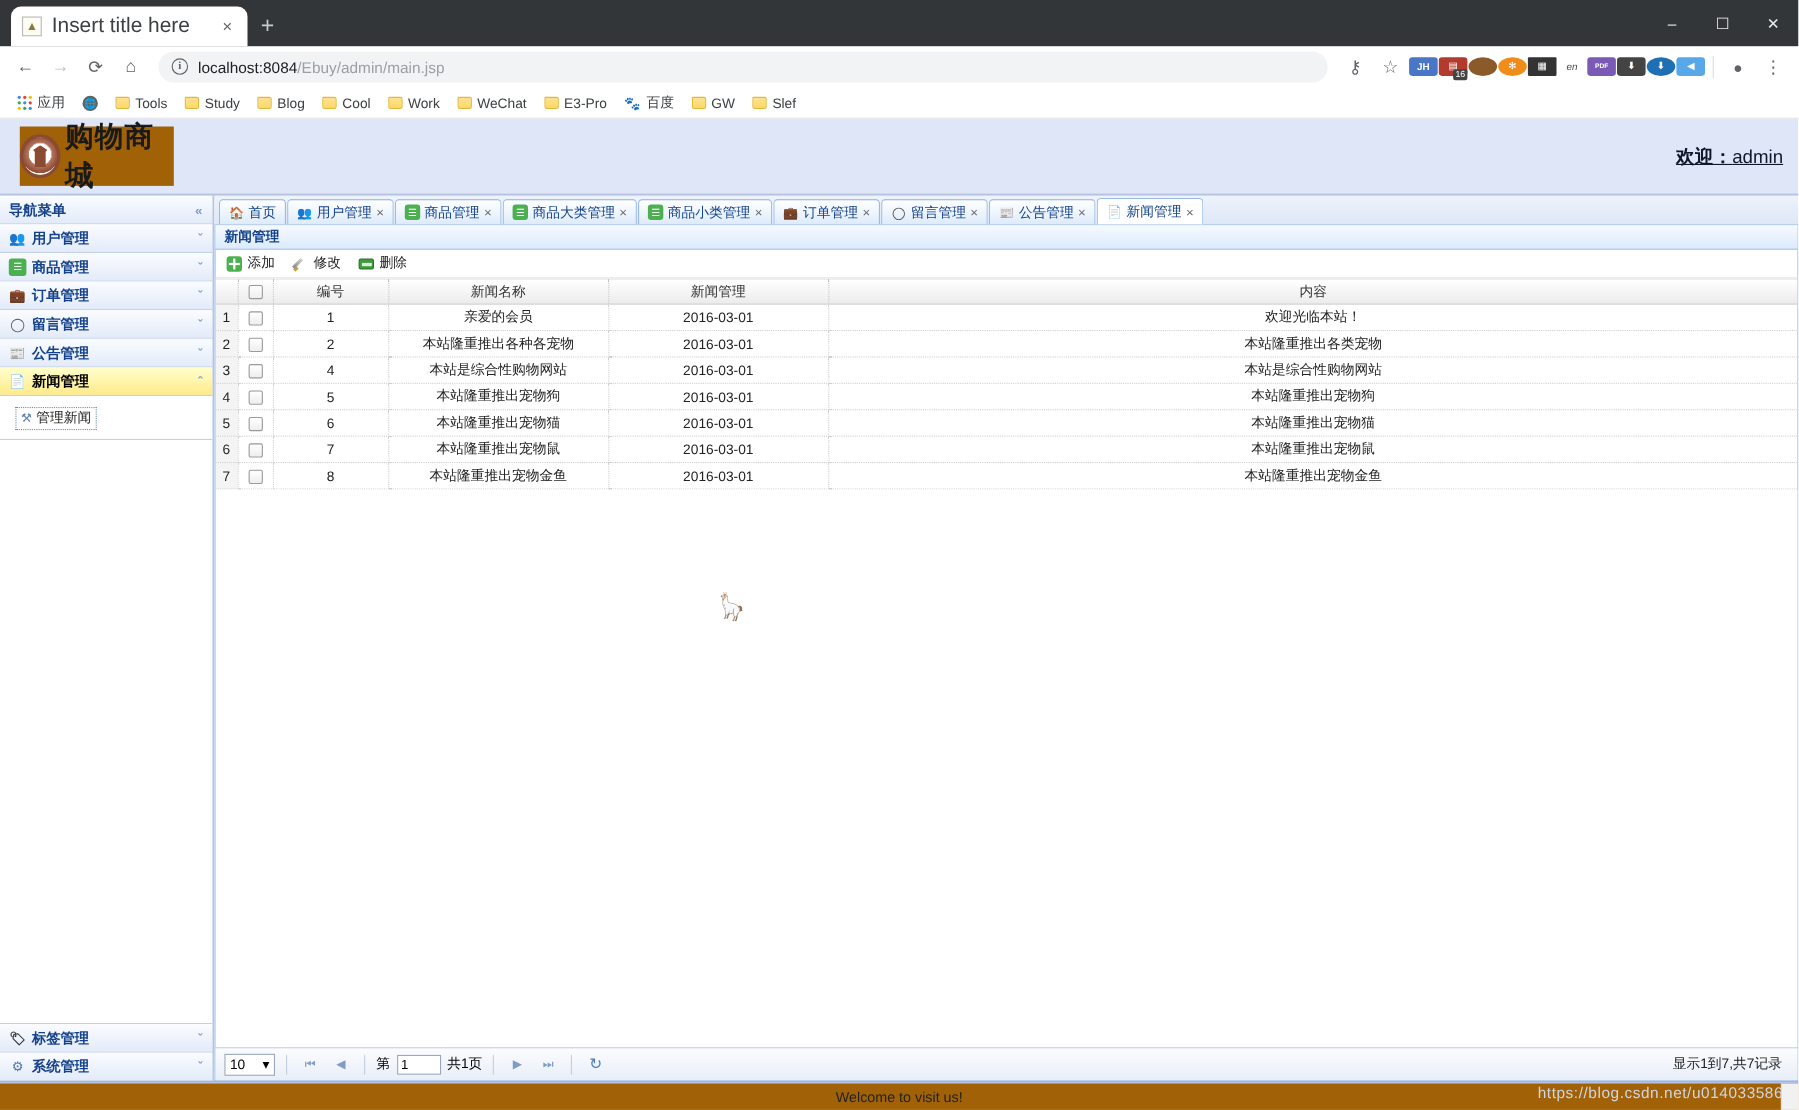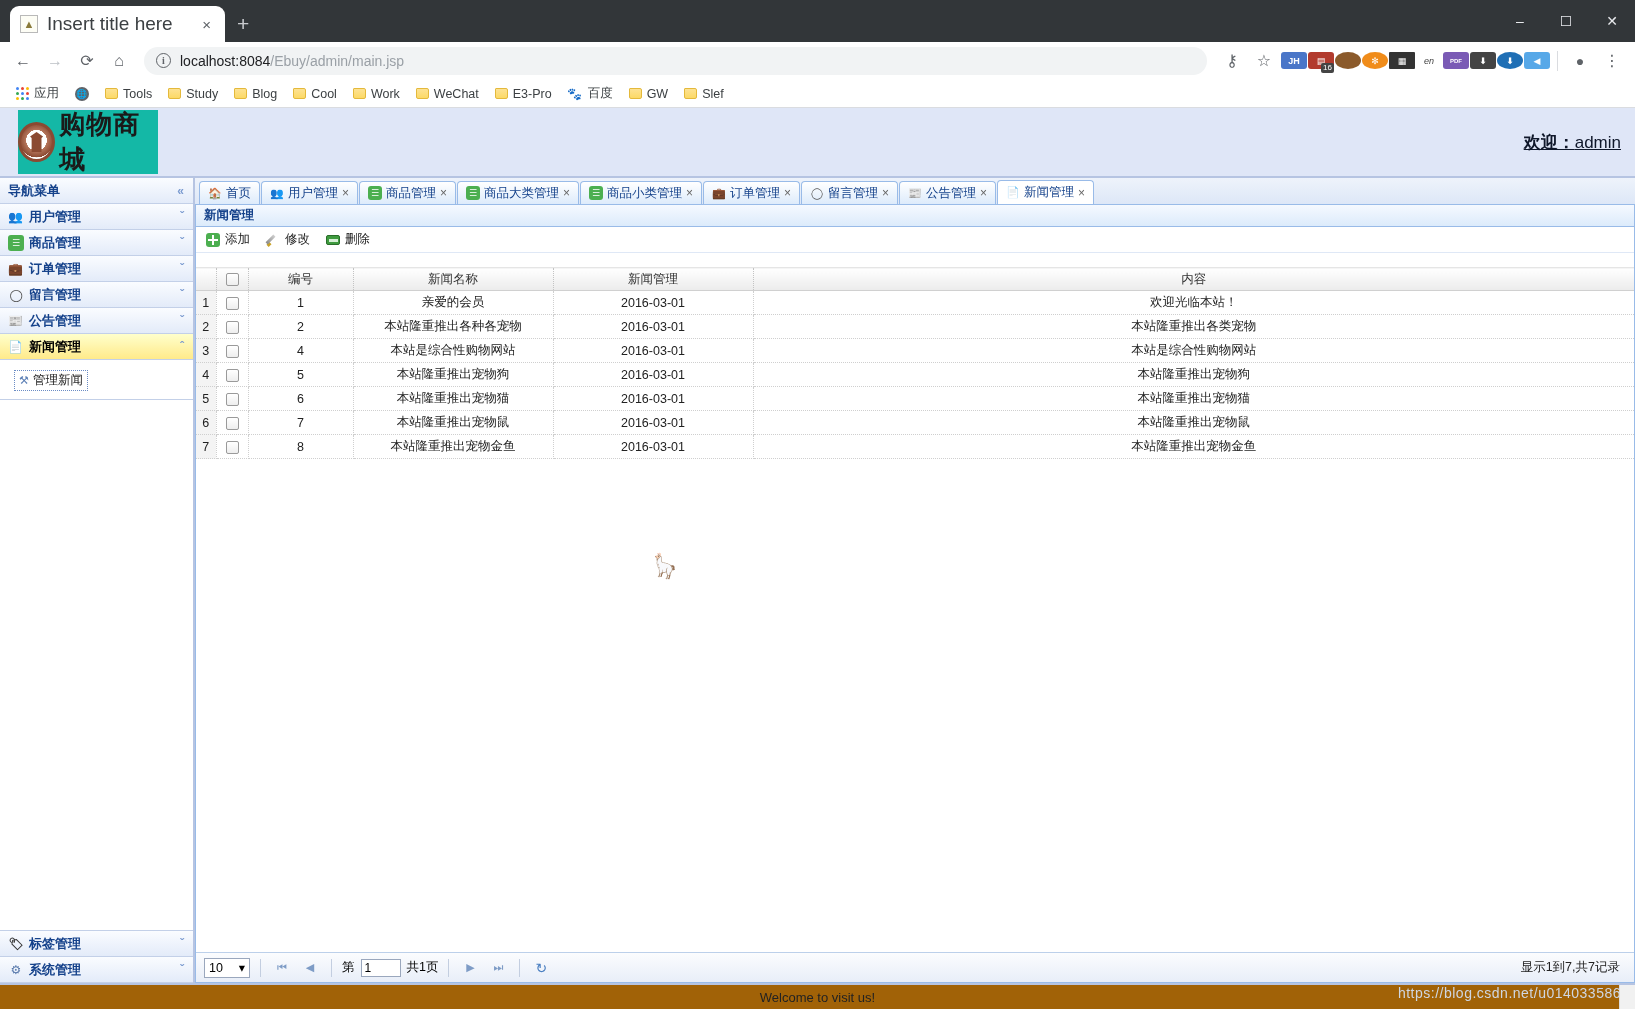--- a/index.html
+++ b/index.html
@@ -86,21 +86,21 @@
   .apps-grid i { width: 3px; height: 3px; border-radius: 50%; display: block; }
 
   
   .page { flex: 1; background: #fff; display: flex; flex-direction: column; overflow: hidden; }
 
   .hdr {
     height: 70px; background: #dfe6f7; border-bottom: 2px solid #b6c4e2;
     display: flex; align-items: center; justify-content: space-between; padding: 0 10px;
   }
   .logo-box {
-    width: 140px; height: 64px; background: #14b8a6; display: flex; align-items: center;
+    width: 140px; height: 54px; background: #a16207; display: flex; align-items: center;
     justify-content: center; gap: 4px; margin-left: 8px;
   }
   .logo-mark {
     width: 40px; height: 40px; border-radius: 50%; border: 3px solid #8b4a32;
     position: relative; display: flex; align-items: center; justify-content: center;
     background: radial-gradient(circle at 50% 45%, #fff 42%, #b5765c 43%, #8b4a32 70%, #fff 71%);
   }
   .logo-mark::after {
     content: ""; position: absolute; width: 13px; height: 20px; background: #8b4a32;
     clip-path: polygon(0% 22%, 50% 0%, 100% 22%, 88% 30%, 88% 100%, 12% 100%, 12% 30%);
@@ -189,21 +189,21 @@
   }
   .search-btn { display: flex; align-items: center; gap: 5px; font-size: 12.5px; color: #222;
                 cursor: pointer; margin-left: 6px; }
   .ico-search { width: 13px; height: 13px; border: 2px solid #5b9bd5; border-radius: 50%;
                 position: relative; }
   .ico-search::after { content:""; position:absolute; right:-4px; bottom:-3px; width:6px; height:2px;
                        background:#5b9bd5; transform: rotate(45deg); }
 
   
   .grid-wrap { flex: 1; overflow: hidden; display: flex; flex-direction: column; min-height: 0; }
-  table.grid { width: 100%; border-collapse: collapse; table-layout: fixed; margin-top: 14px; }
+  table.grid { width: 100%; border-collapse: collapse; table-layout: fixed; }
   table.grid th {
     background: linear-gradient(#ffffff, #ebebeb); border-right: 1px dotted #c3c3c3;
     border-bottom: 1px solid #d0d0d0; border-top: 1px solid #e5e5e5;
     height: 23px; font-size: 12.5px; font-weight: normal; color: #333; text-align: center;
   }
   table.grid td {
     height: 24px; font-size: 12.5px; color: #222; text-align: center;
     border-right: 1px dotted #cfcfcf; border-bottom: 1px dotted #cfcfcf;
   }
   td.idxcell, th.idxcell { background: #f4f4f4; color: #444; }

